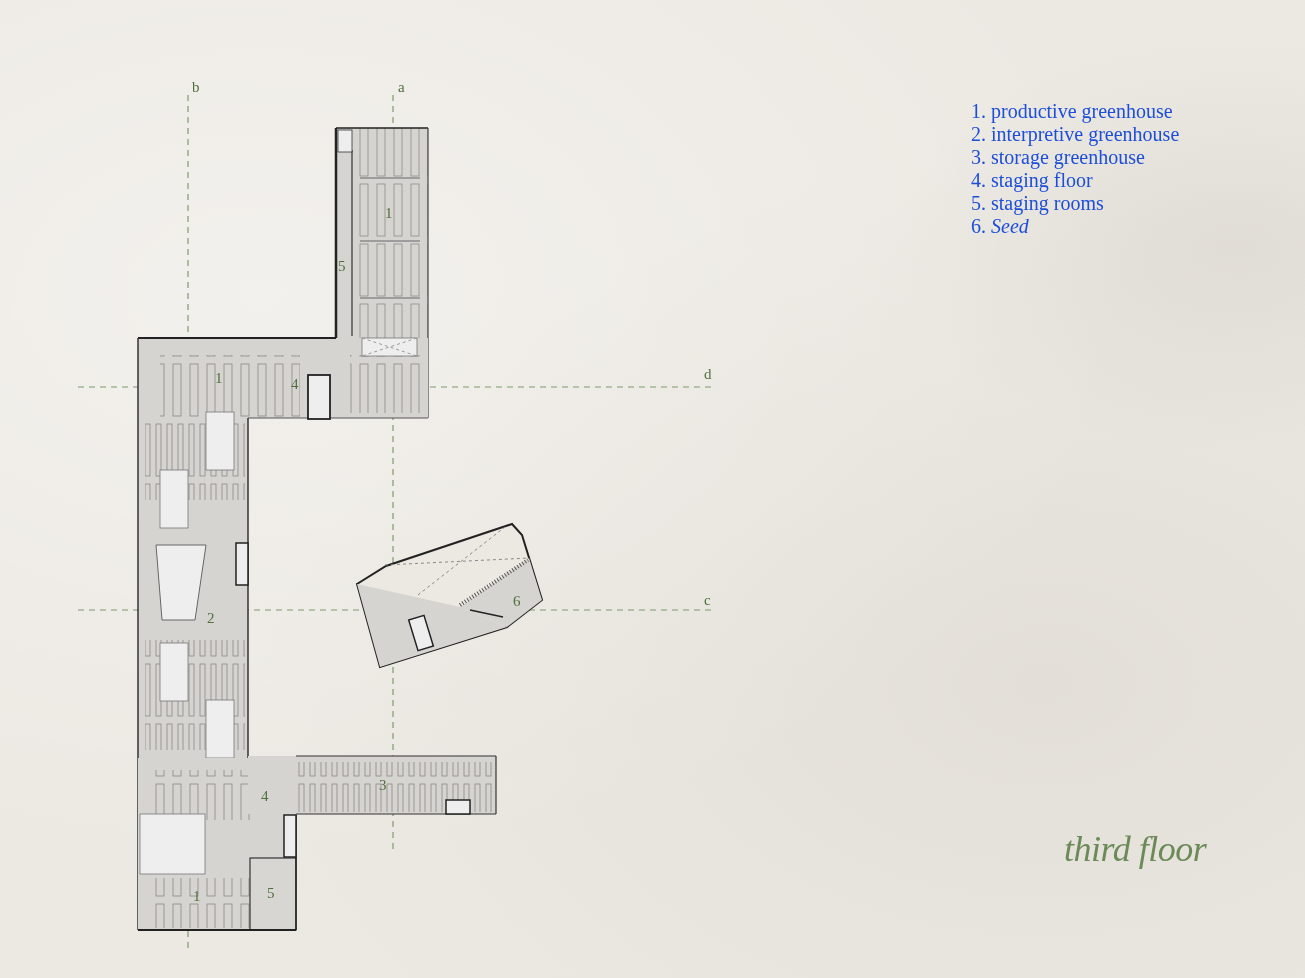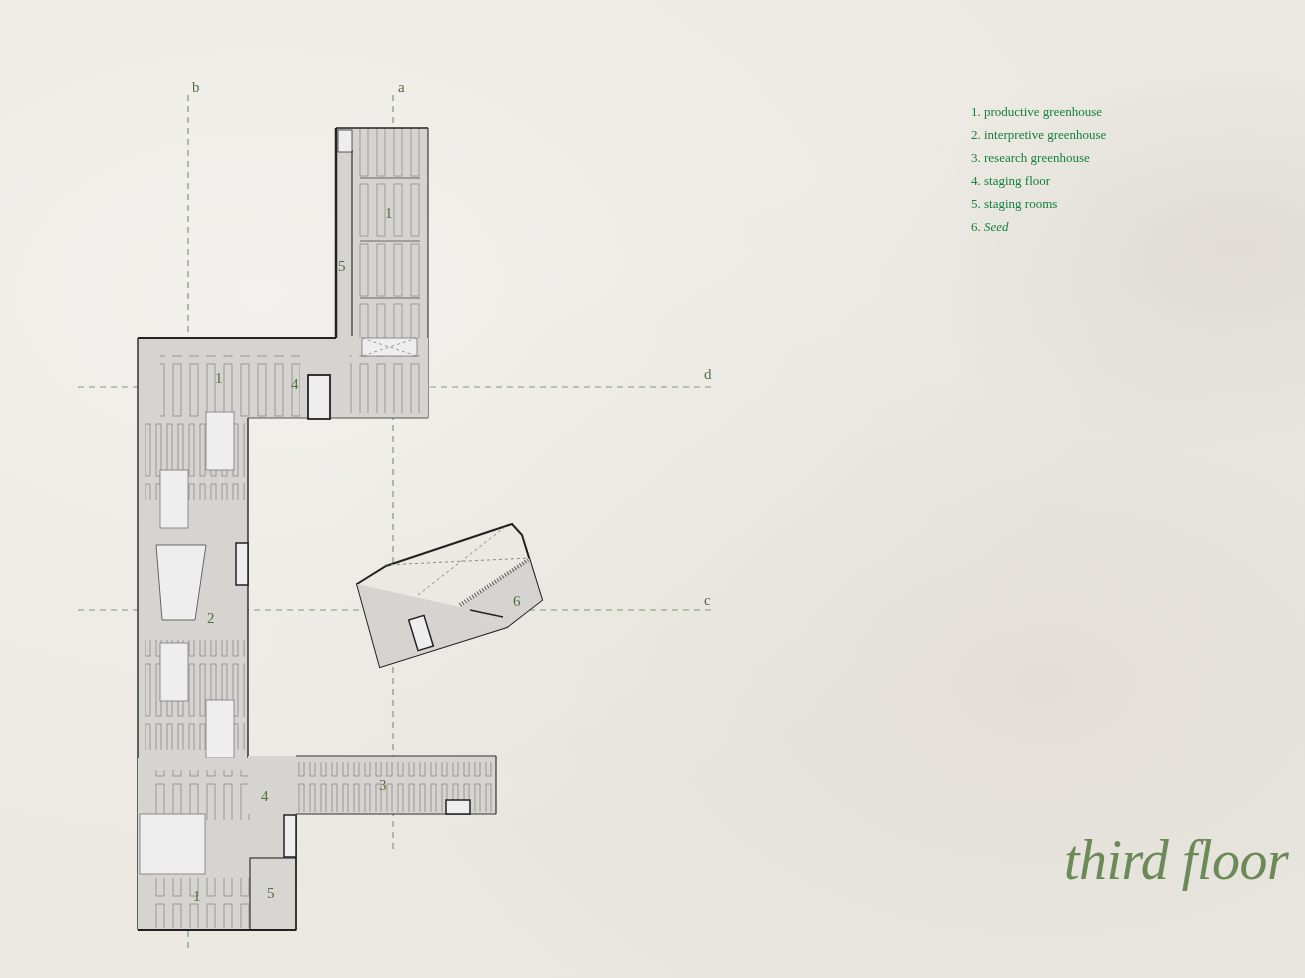--- a/index.html
+++ b/index.html
@@ -5,24 +5,24 @@
   html,body{margin:0;padding:0;}
   body{width:1305px;height:978px;overflow:hidden;background:#ebe8e2;position:relative;
        font-family:"DejaVu Serif","Liberation Serif",serif;}
   .paper{position:absolute;inset:0;
     background:
       radial-gradient(ellipse at 20% 30%, rgba(255,255,255,0.35), transparent 60%),
       radial-gradient(ellipse at 80% 70%, rgba(210,205,195,0.35), transparent 55%),
       radial-gradient(ellipse at 95% 25%, rgba(200,195,185,0.3), transparent 20%),
       #ece9e3;}
   svg.plan{position:absolute;left:0;top:0;}
-  .legend{position:absolute;left:971px;top:100px;color:#15803d;font-size:13px;line-height:23px;
+  .legend{position:absolute;left:971px;top:100px;color:#1d4ed8;font-size:20px;line-height:23px;
           font-family:"Liberation Serif","DejaVu Serif",serif;}
   .legend .it{font-style:italic;}
-  .title{position:absolute;left:1064px;top:828px;color:#6b8a58;font-size:56px;font-style:italic;
+  .title{position:absolute;left:1064px;top:828px;color:#6b8a58;font-size:36px;font-style:italic;
          font-family:"Liberation Serif","DejaVu Serif",serif;letter-spacing:-0.5px;}
   .lbl{position:absolute;color:#4f6f3c;font-size:15px;font-family:"Liberation Serif",serif;}
   .axis{position:absolute;color:#4f6f3c;font-size:15px;font-family:"Liberation Serif",serif;}
 </style>
 </head>
 <body>
 
 <div class="paper"></div>
 
 <svg class="plan" width="1305" height="978">
@@ -127,19 +127,19 @@
 <div class="lbl" style="left:207px;top:610px;">2</div>
 <div class="lbl" style="left:261px;top:788px;">4</div>
 <div class="lbl" style="left:379px;top:777px;">3</div>
 <div class="lbl" style="left:193px;top:888px;">1</div>
 <div class="lbl" style="left:267px;top:885px;">5</div>
 <div class="lbl" style="left:513px;top:593px;">6</div>
 
 <div class="legend">
   <div><span>1.</span> <span>productive greenhouse</span></div>
   <div><span>2.</span> <span>interpretive greenhouse</span></div>
-  <div><span>3.</span> <span>research greenhouse</span></div>
+  <div><span>3.</span> <span>storage greenhouse</span></div>
   <div><span>4.</span> <span>staging floor</span></div>
   <div><span>5.</span> <span>staging rooms</span></div>
   <div><span>6.</span> <span class="it">Seed</span></div>
 </div>
 
 <div class="title">third floor</div>
 
 </body></html>

